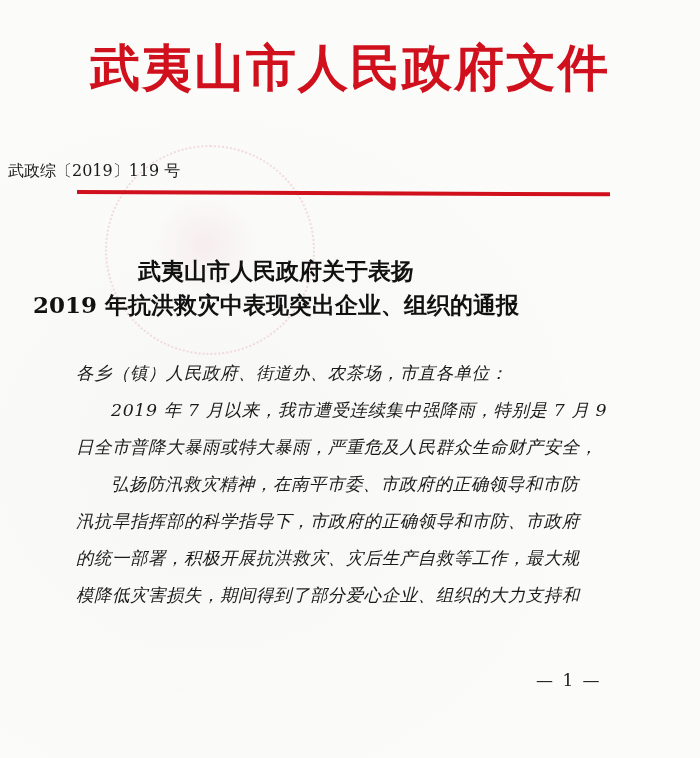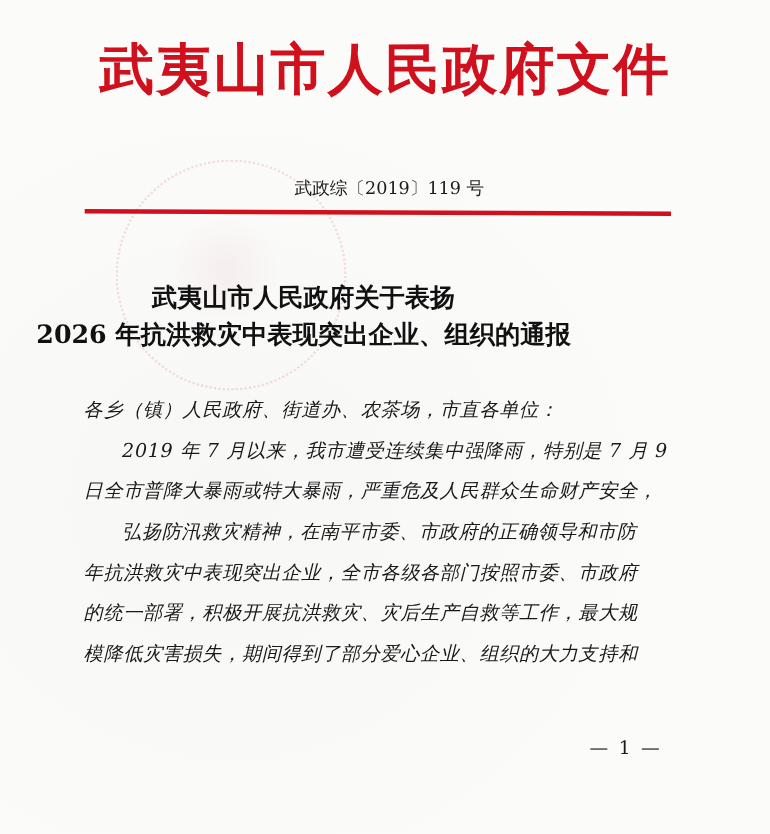--- a/index.html
+++ b/index.html
@@ -43,32 +43,32 @@
       border-radius: 50%;
       background: radial-gradient(circle, rgba(210,80,90,0.07), transparent 70%);
     }
     .header-title {
       position: absolute;
       left: 0;
       top: 36px;
       width: 700px;
       text-align: center;
       color: #d0101c;
-      font-family: Liberation Mono, monospace;
+      font-family: Liberation Sans, sans-serif;
       font-weight: bold;
       font-size: 50px;
       letter-spacing: 2px;
       line-height: 64px;
     }
     .doc-number {
       position: absolute;
       left: 0;
       top: 160px;
       width: 700px;
-      text-align: center;
+      text-align: left;
       font-size: 16px;
       line-height: 22px;
       color: #1a1a1a;
       padding-left: 8px;
       box-sizing: border-box;
     }
     .red-rule {
       position: absolute;
       left: 77px;
       top: 190px;
@@ -128,29 +128,29 @@
   <div class="stamp-inner"></div>
 
   <div class="header-title">武夷山市人民政府文件</div>
 
   <div class="doc-number">武政综〔2019〕119 号</div>
 
   <div class="red-rule"></div>
 
   <div class="doc-title">
     <span class="line">武夷山市人民政府关于表扬</span>
-    <span class="line">2026 年抗洪救灾中表现突出企业、组织的通报</span>
+    <span class="line">2019 年抗洪救灾中表现突出企业、组织的通报</span>
   </div>
 
   <div class="body-text">
     <span class="line">各乡（镇）人民政府、街道办、农茶场，市直各单位：</span>
 
     <span class="line indent">2019 年 7 月以来，我市遭受连续集中强降雨，特别是 7 月 9</span>
     <span class="line">日全市普降大暴雨或特大暴雨，严重危及人民群众生命财产安全，</span>
 
     <span class="line indent">弘扬防汛救灾精神，在南平市委、市政府的正确领导和市防</span>
-    <span class="line">年抗洪救灾中表现突出企业，全市各级各部门按照市委、市政府</span>
+    <span class="line">汛抗旱指挥部的科学指导下，市政府的正确领导和市防、市政府</span>
     <span class="line">的统一部署，积极开展抗洪救灾、灾后生产自救等工作，最大规</span>
     <span class="line">模降低灾害损失，期间得到了部分爱心企业、组织的大力支持和</span>
   </div>
 
   <div class="page-number">— 1 —</div>
 </div>
 
 </body></html>

